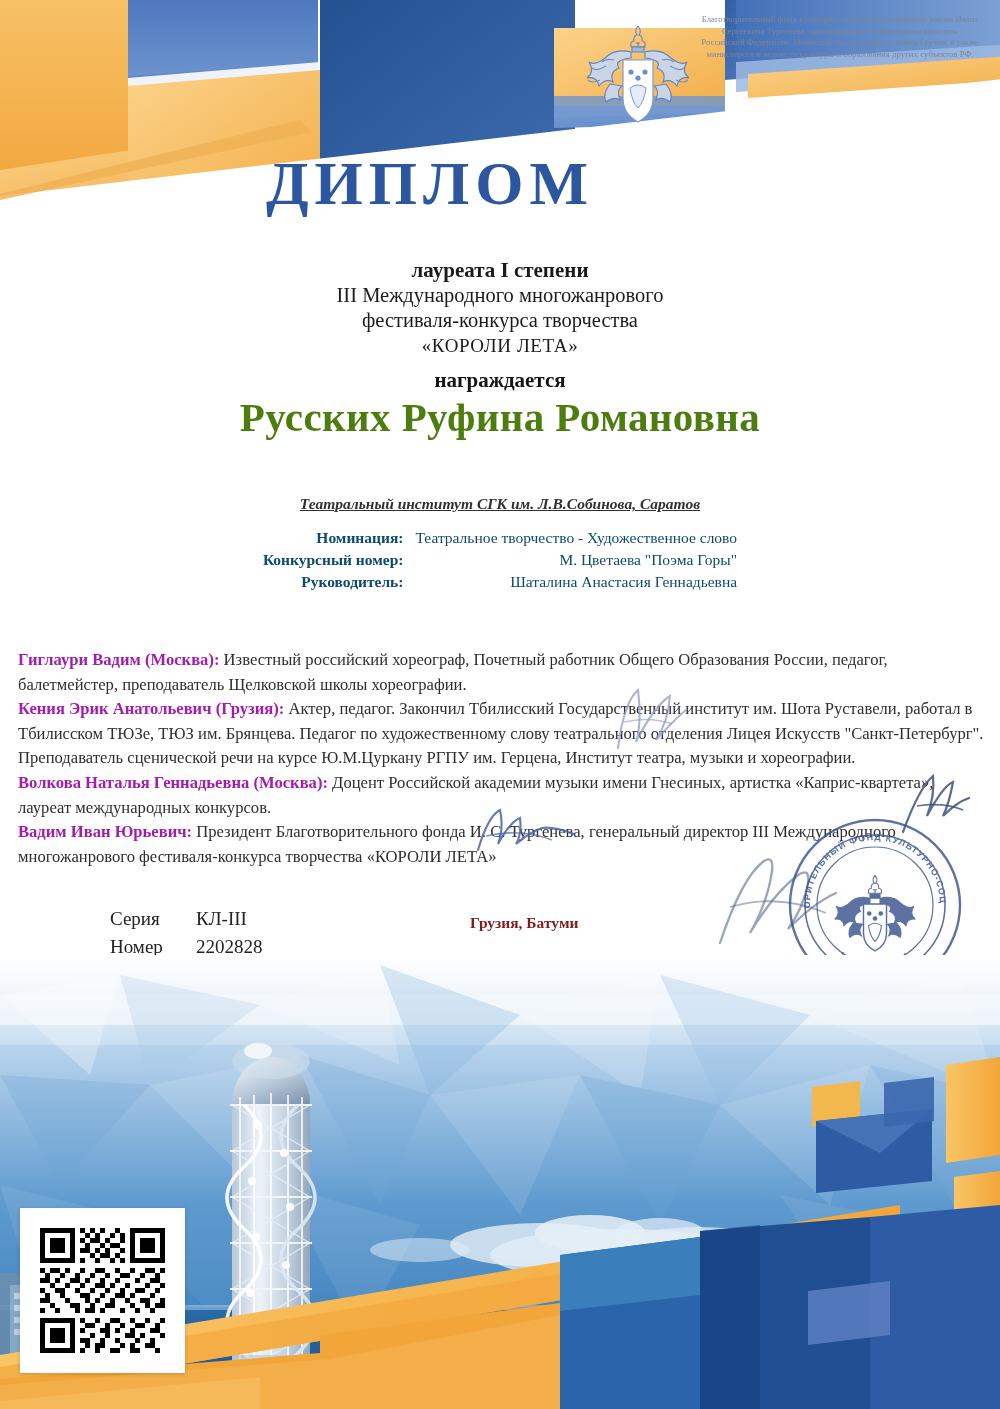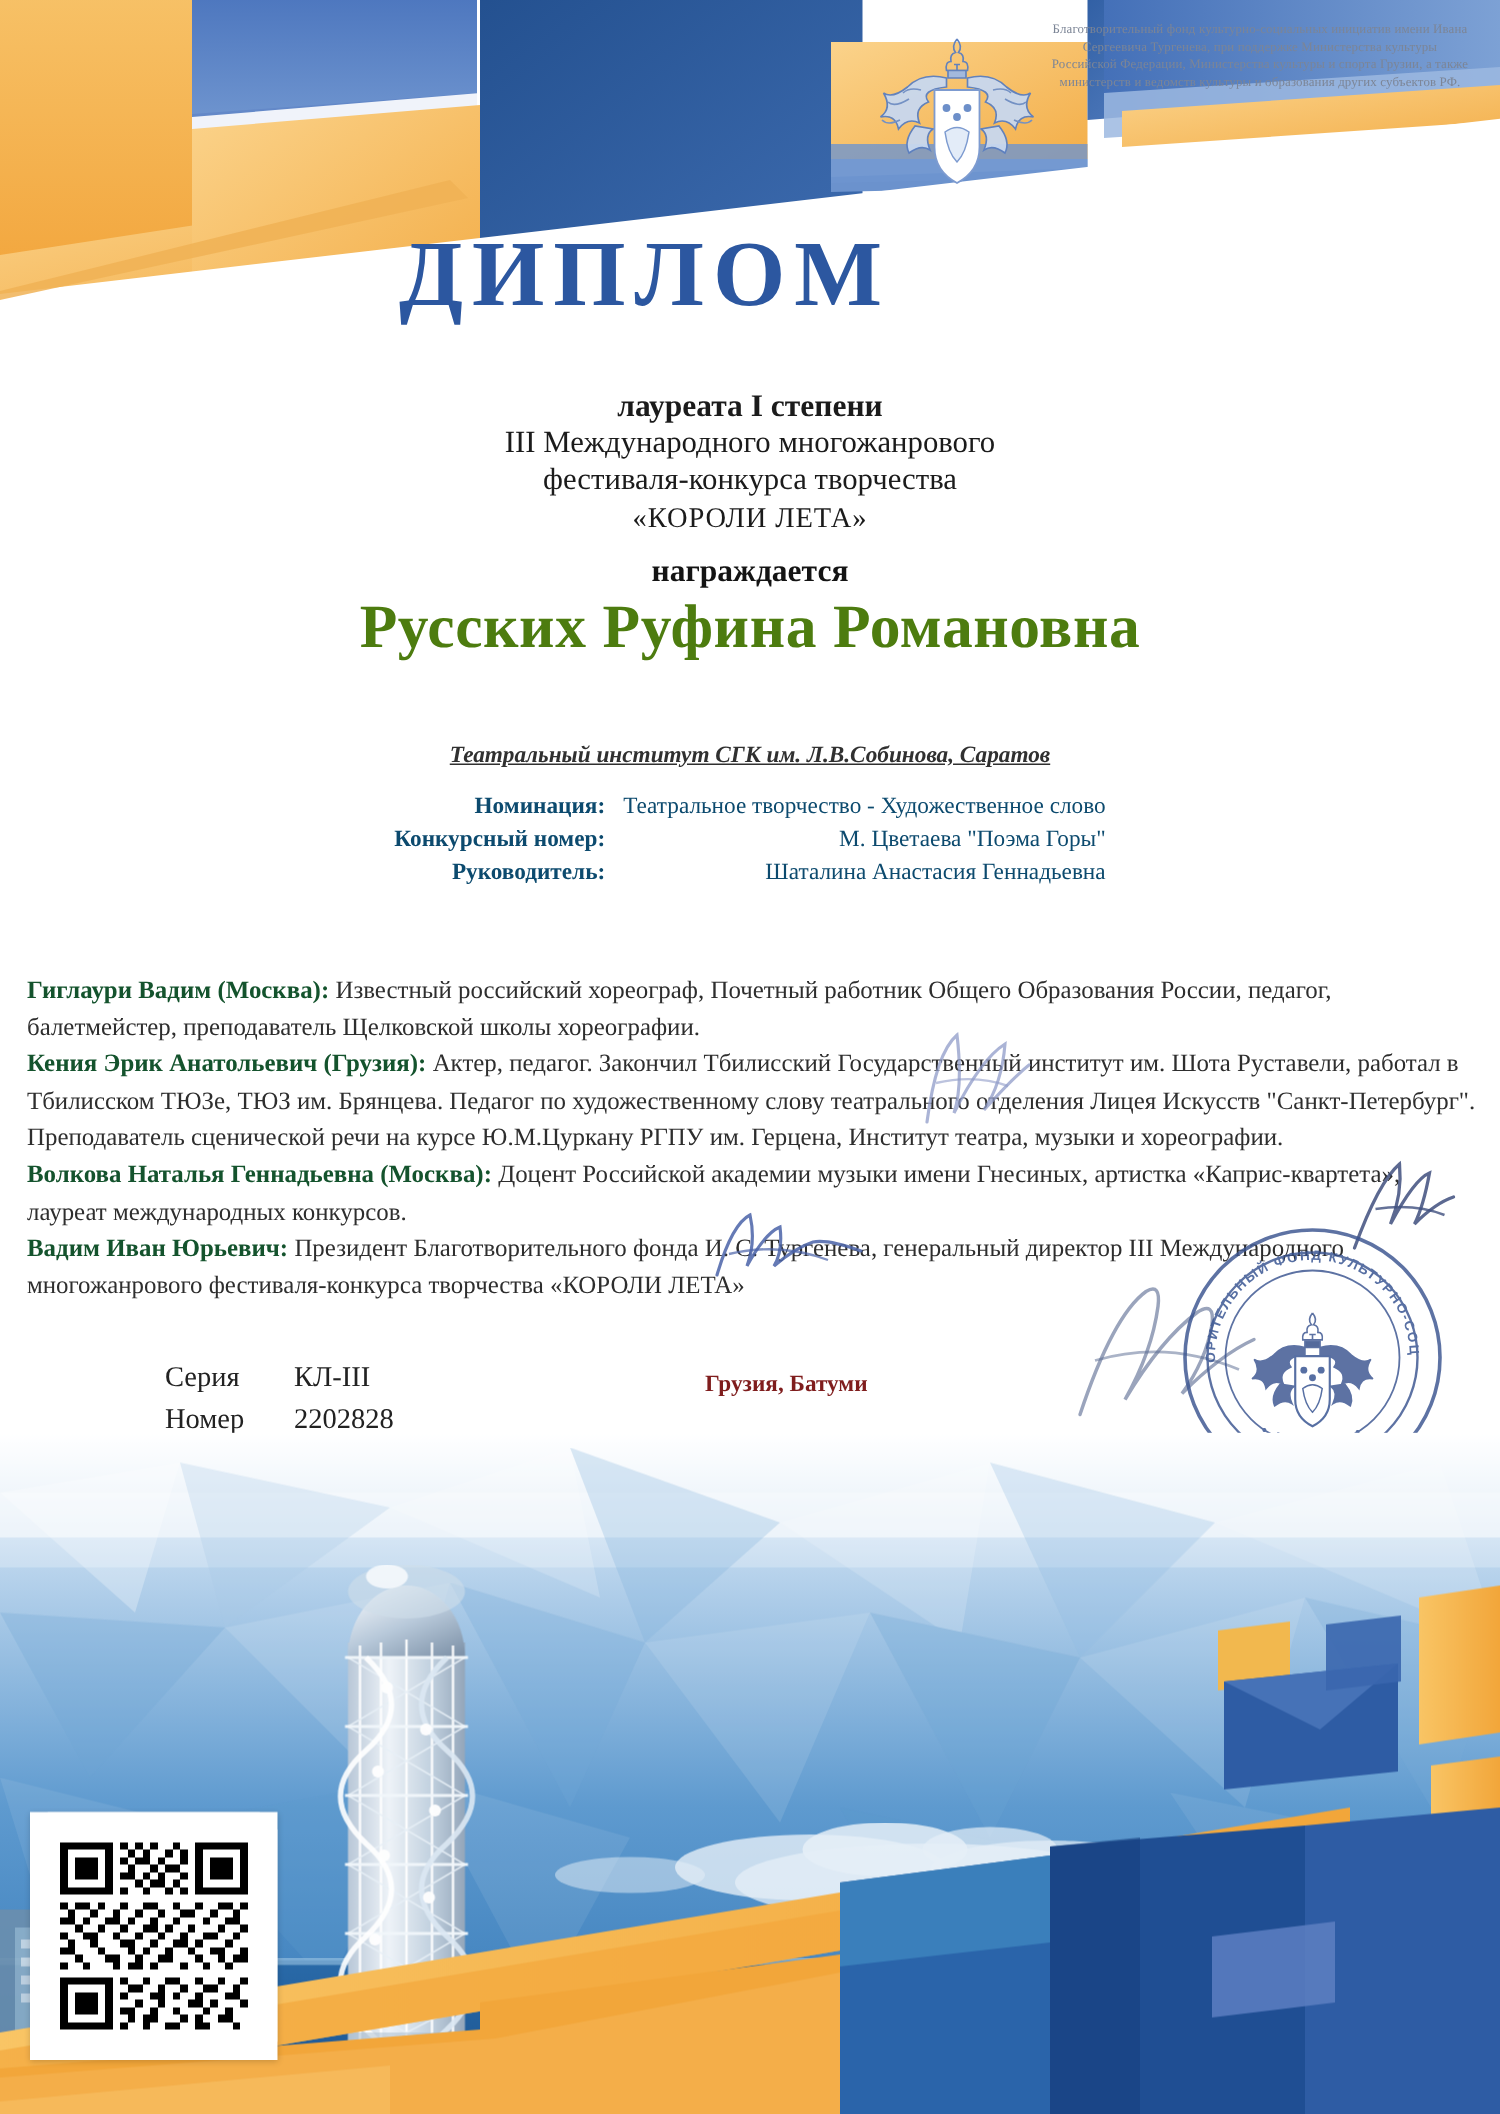--- a/index.html
+++ b/index.html
@@ -109,21 +109,21 @@
   .details td.val{ text-align:right; white-space:nowrap; }
 
   
   .jury{
     position:absolute; left:18px; top:648px; width:966px;
     font-family:"Liberation Serif", serif;
     font-size:16.6px; line-height:24.6px;
     color:#2e2e2e; text-align:left;
   }
   .jury p{ margin:0; }
-  .jury b{ color:#14532d; }
+  .jury b{ color:#a21caf; }
 
   
   .serial{
     position:absolute; left:110px; top:905px; width:330px;
     font-family:"Liberation Serif", serif;
     font-size:19px; line-height:28px; color:#222;
   }
   .serial .k{ display:inline-block; width:86px; }
   .place{
     position:absolute; left:470px; top:912px; width:340px;

